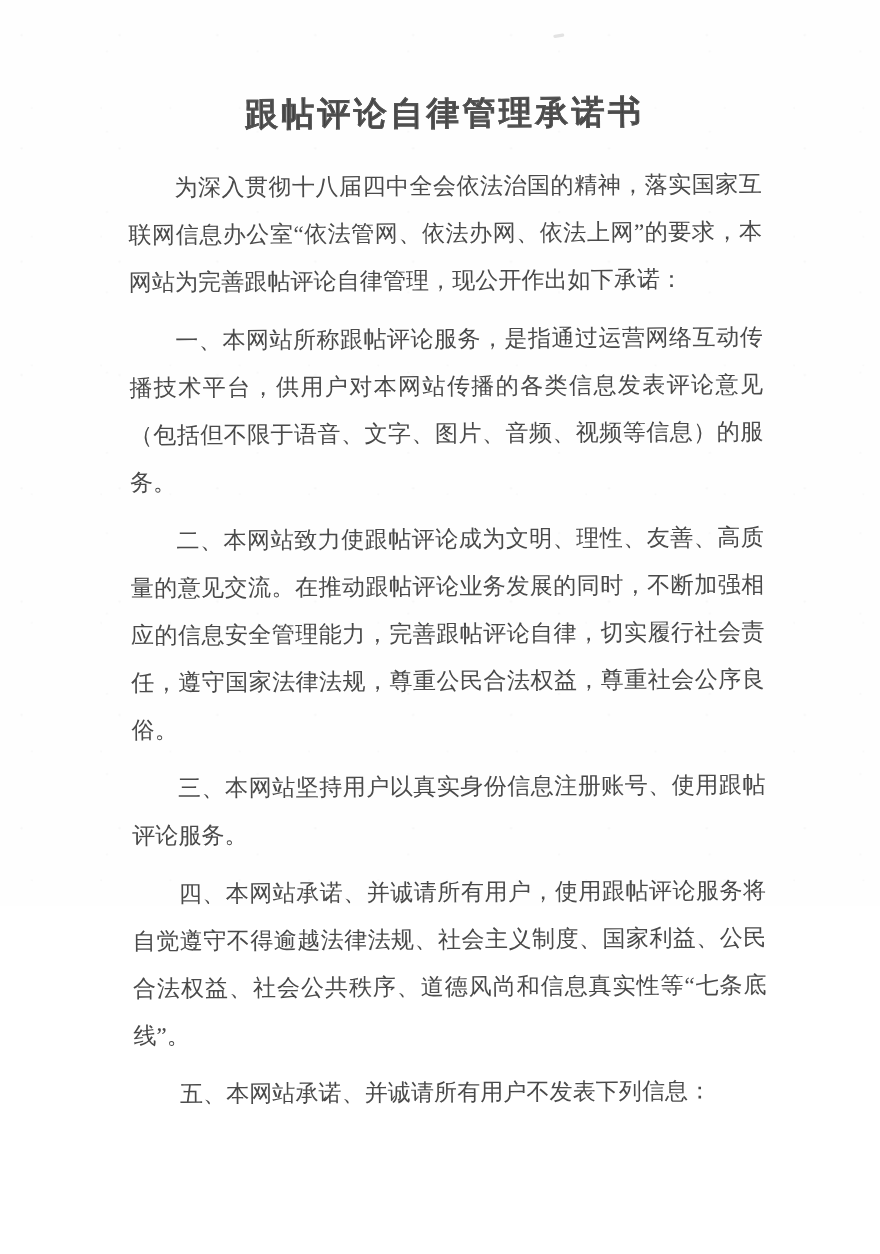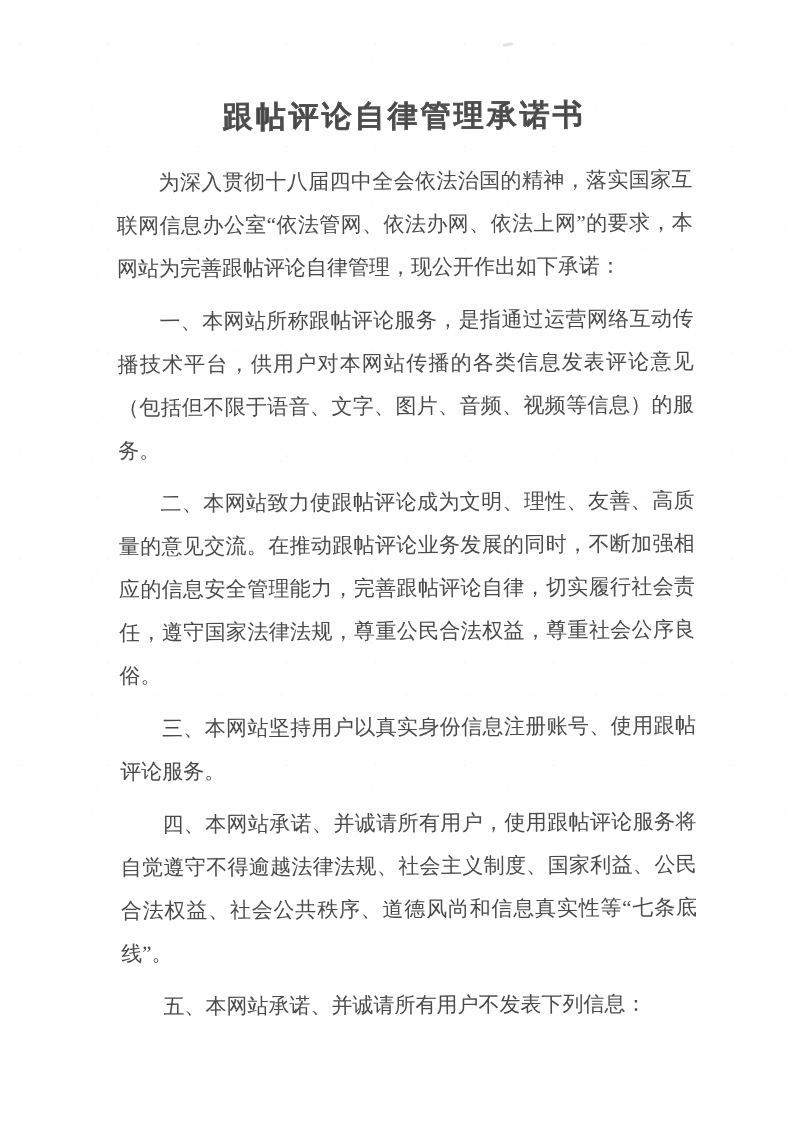--- a/index.html
+++ b/index.html
@@ -17,21 +17,20 @@
     position: relative;
     width: 800px;
     height: 824px;
     background-color: #fefefe;
     
     background-image:
       radial-gradient(circle at 22% 31%, rgba(110,110,110,0.05) 0.6px, transparent 1.4px),
       radial-gradient(circle at 71% 64%, rgba(110,110,110,0.04) 0.6px, transparent 1.4px),
       radial-gradient(circle at 46% 84%, rgba(110,110,110,0.04) 0.5px, transparent 1.2px);
     background-size: 89px 103px, 137px 73px, 63px 117px;
-    margin-top: 12px;
   }
   .scan-speck {
     position: absolute;
     left: 503px;
     top: 31px;
     width: 10px;
     height: 3px;
     background: #e3e3e3;
     border-radius: 2px;
     transform: rotate(-8deg);

